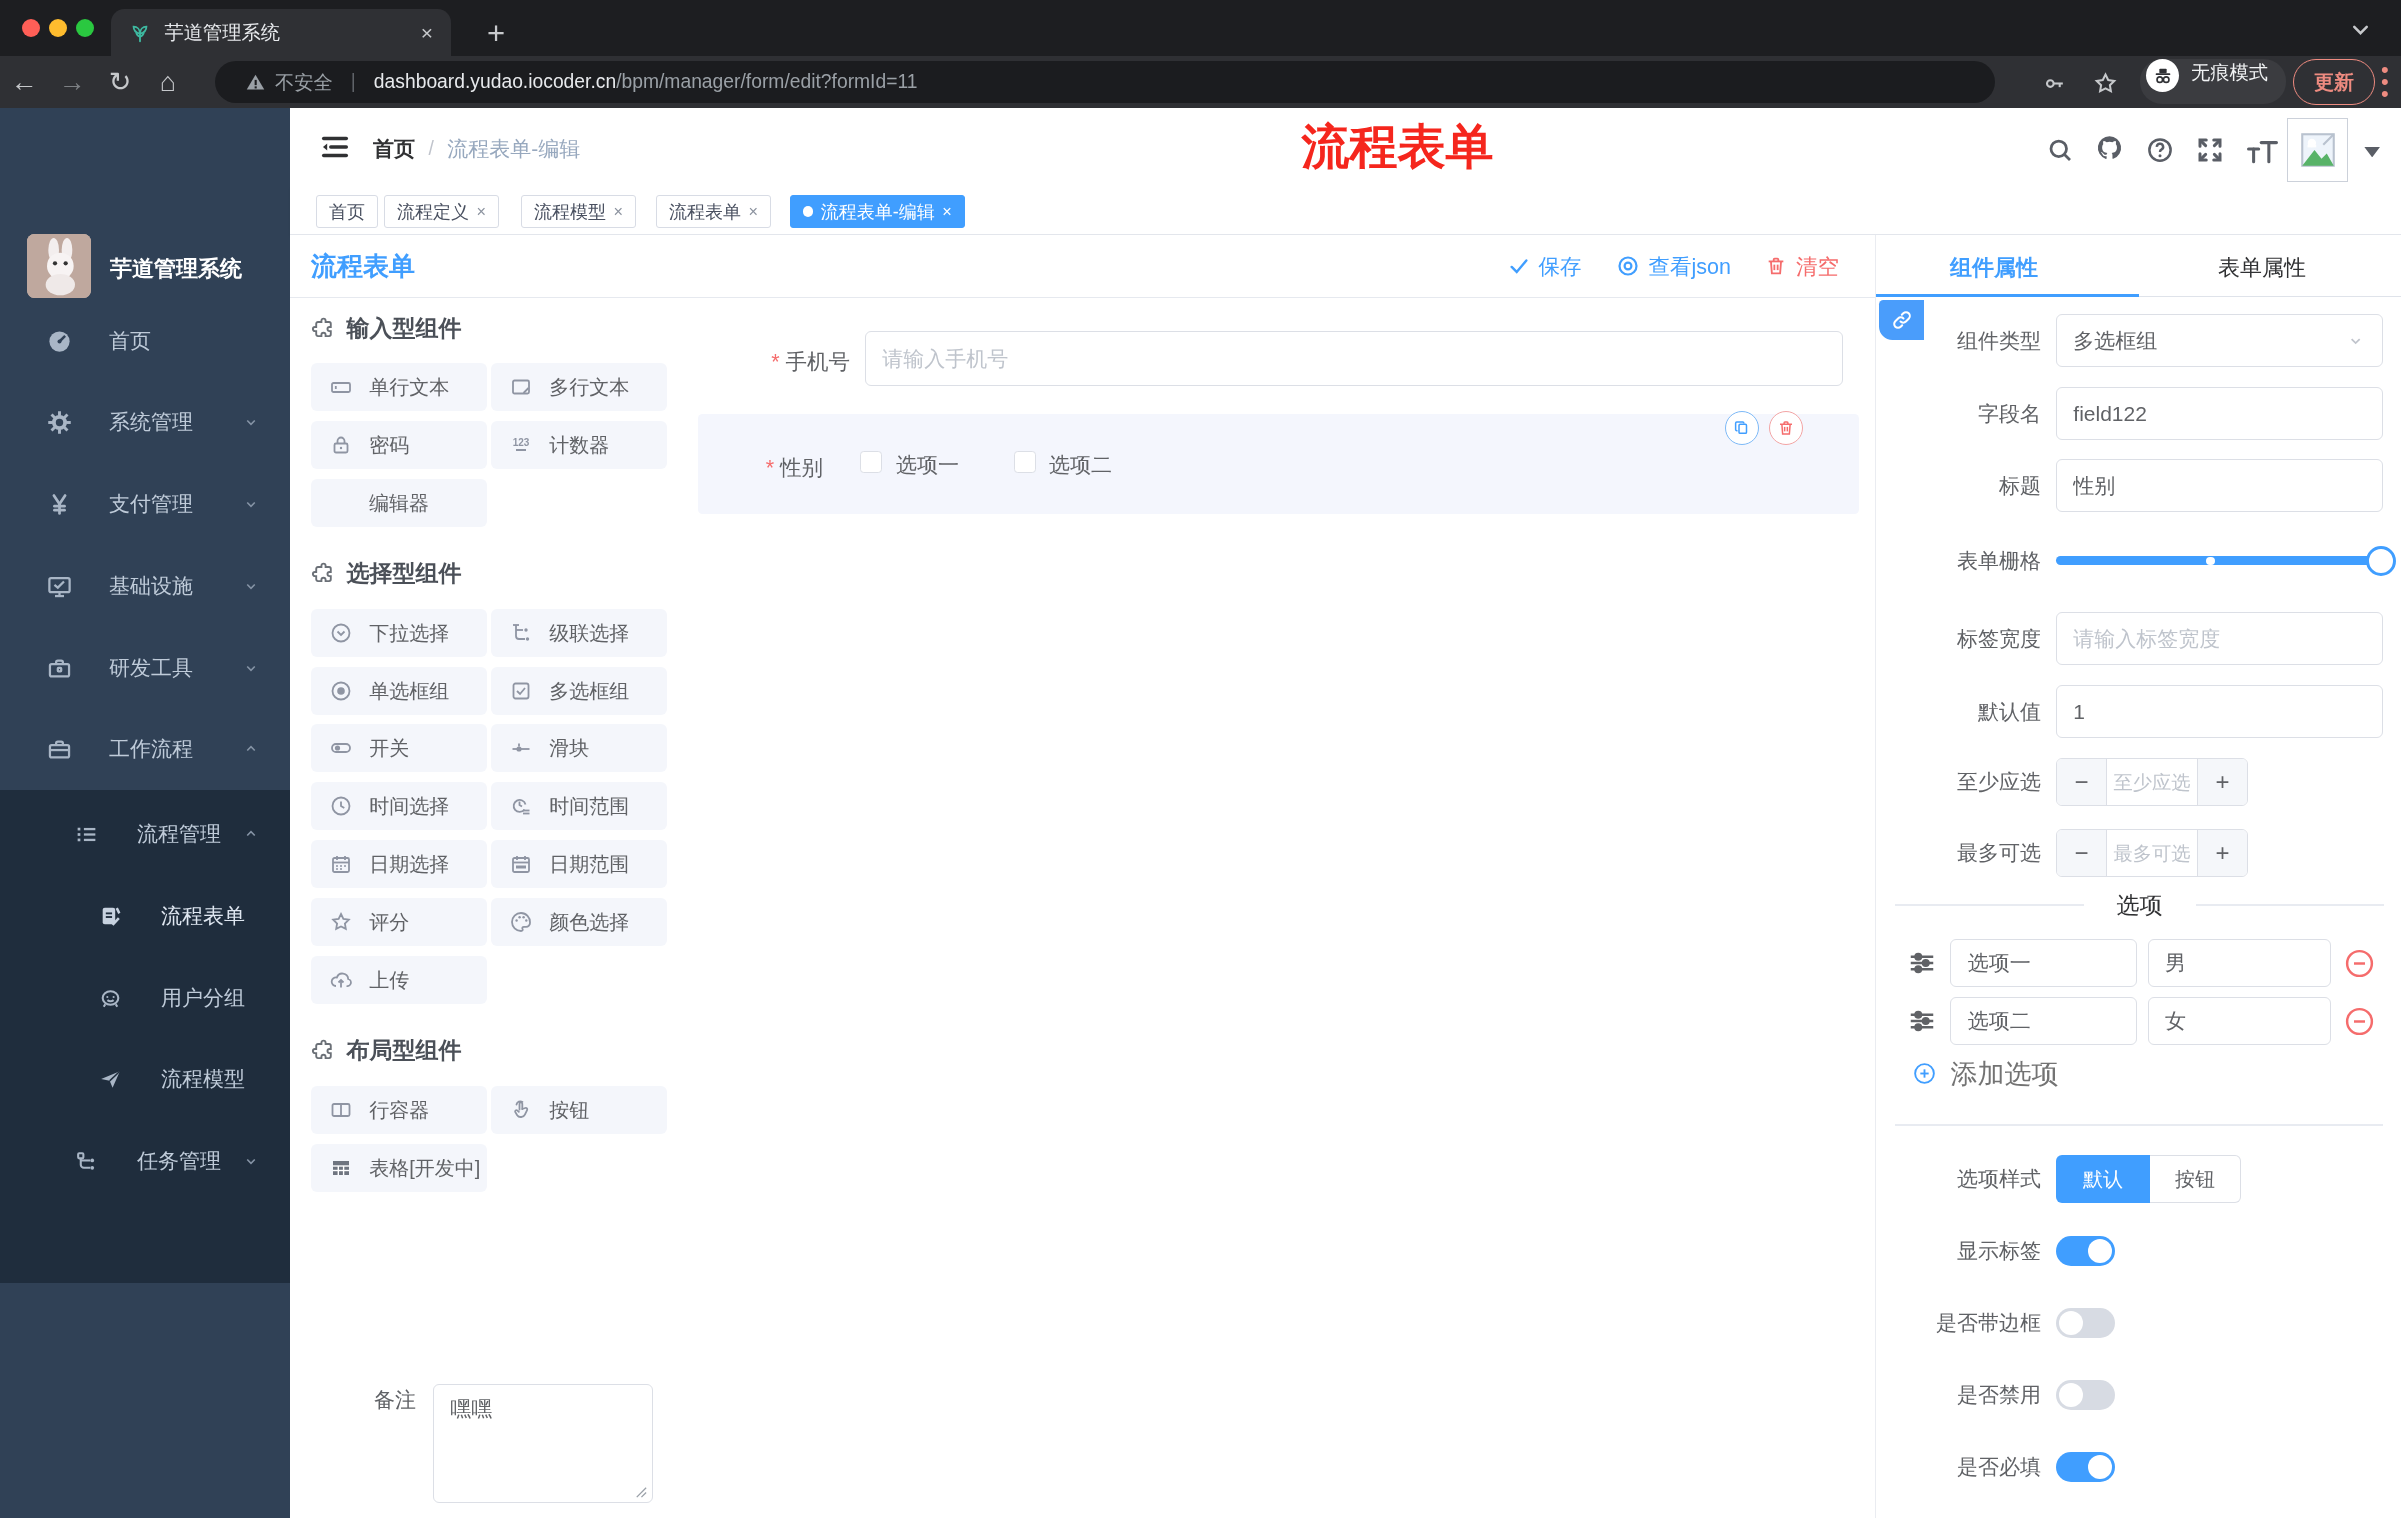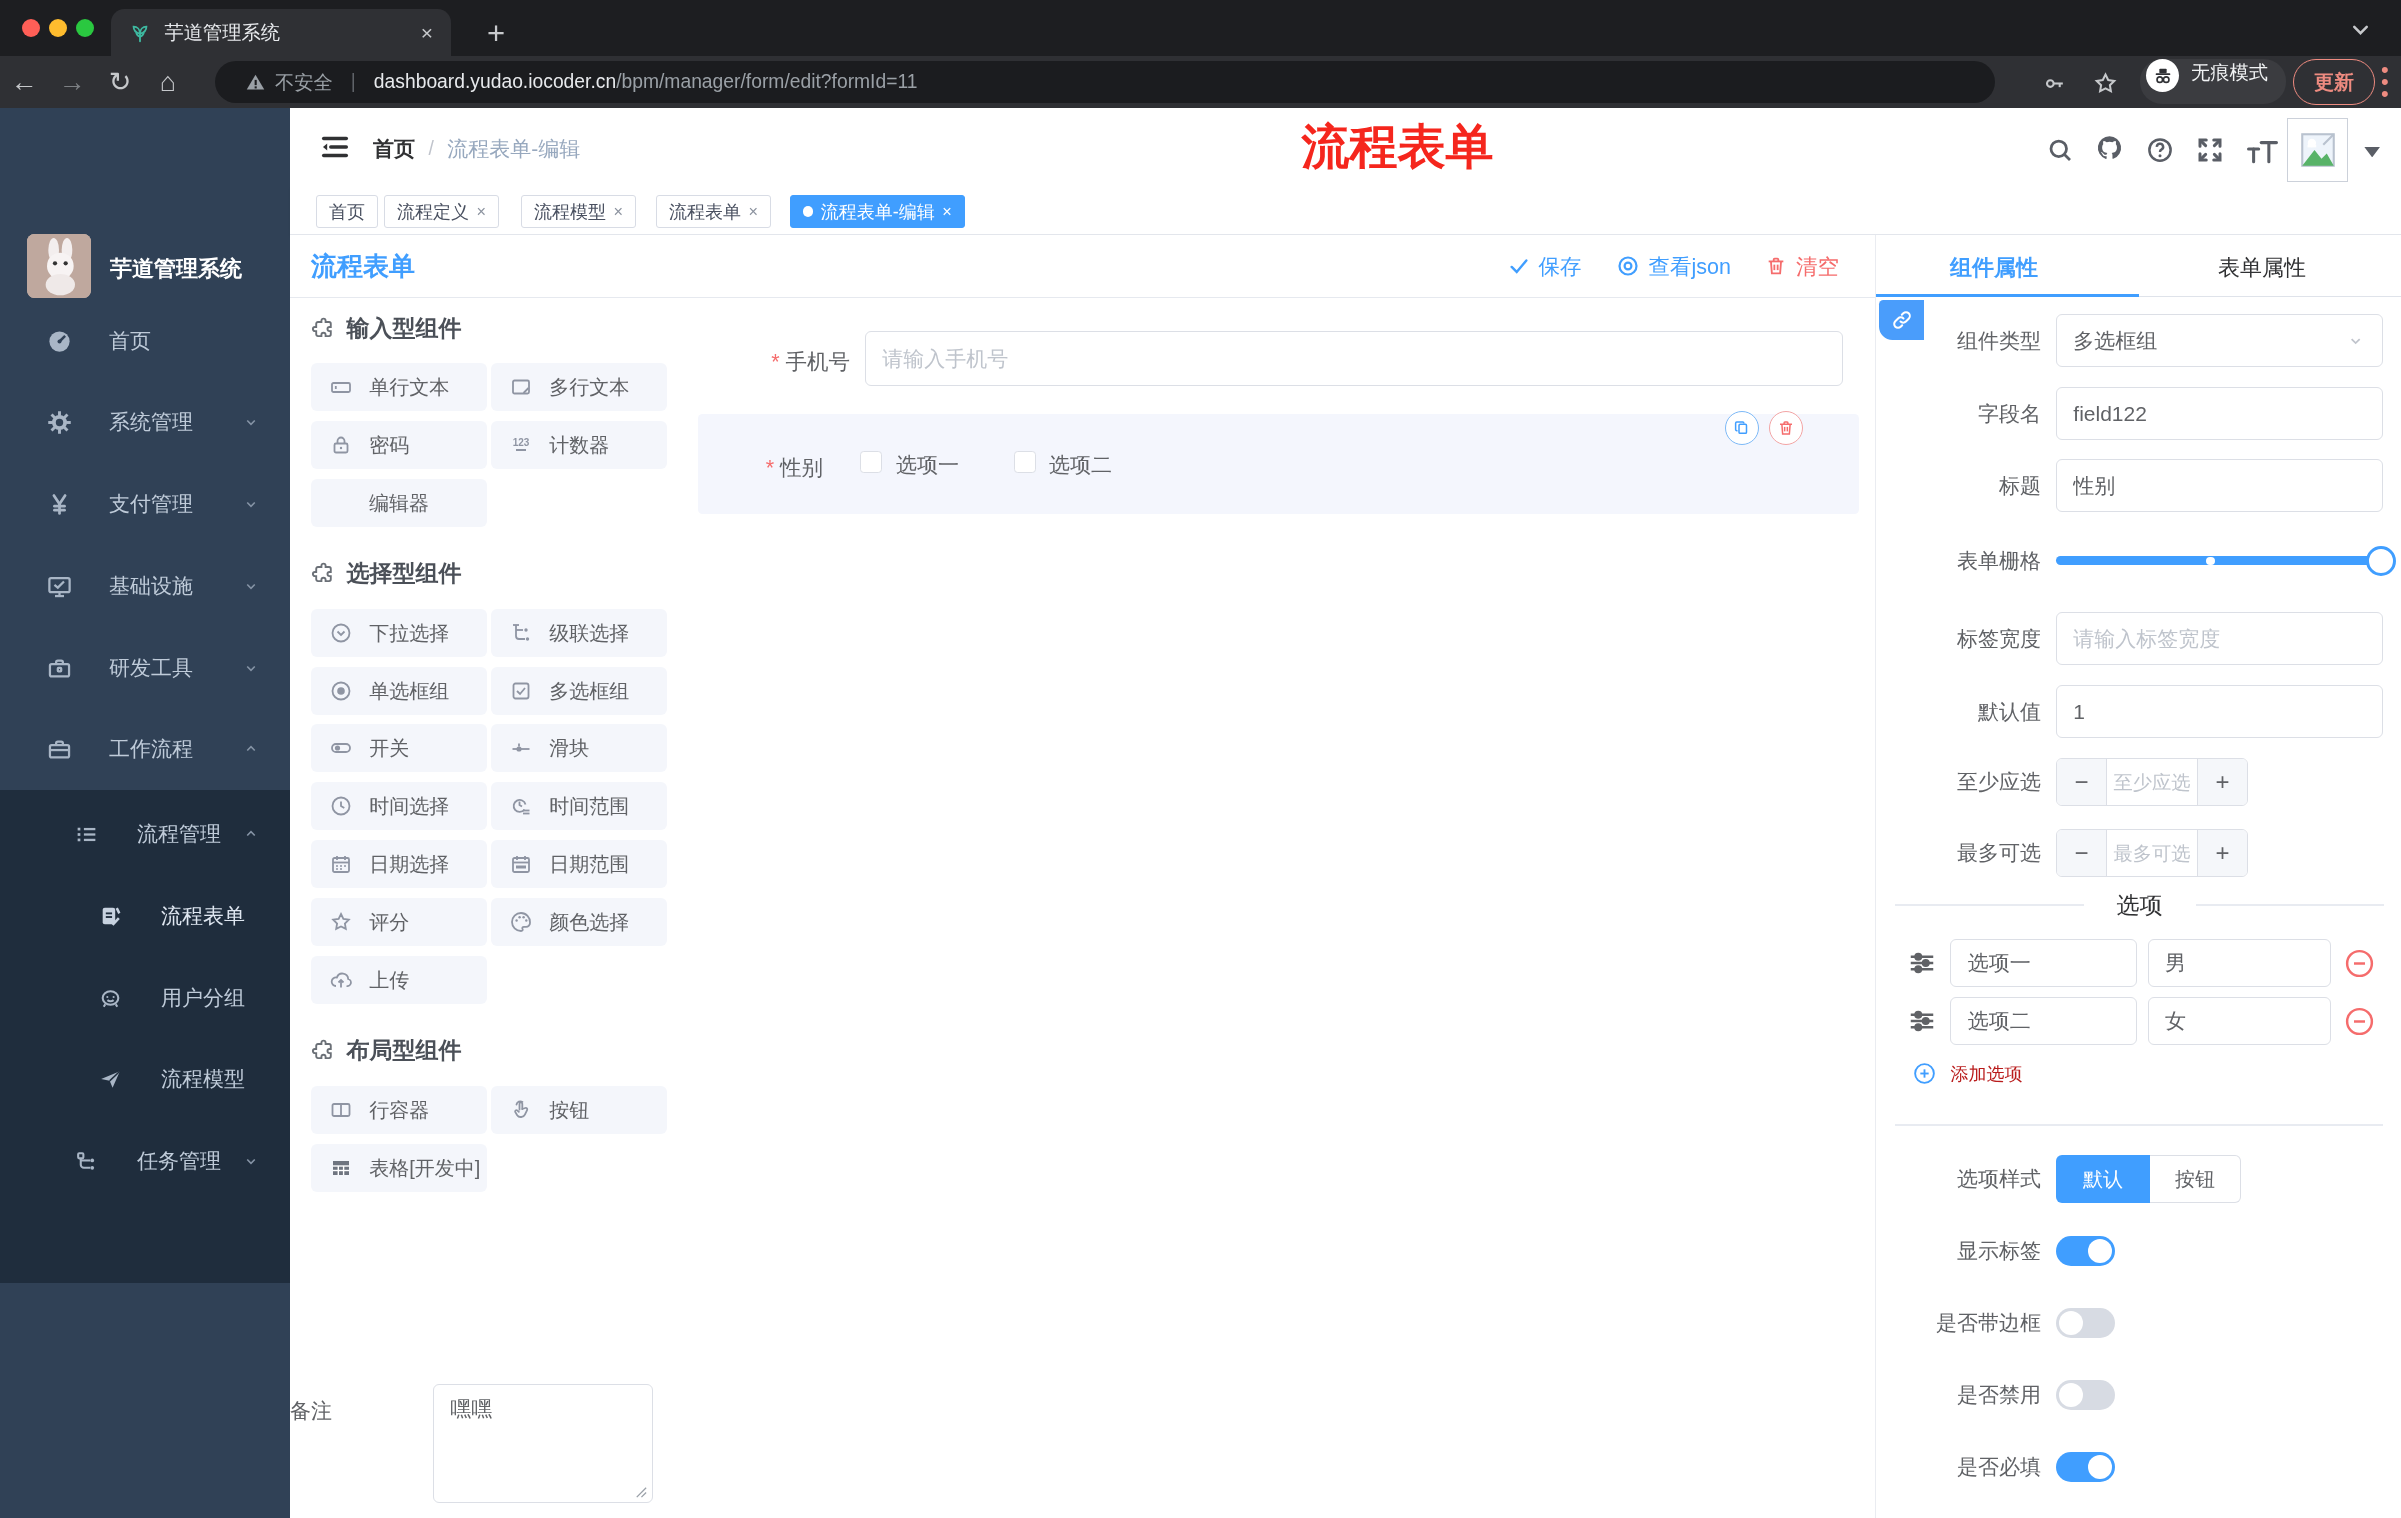--- a/index.html
+++ b/index.html
@@ -681,21 +681,21 @@
             <line x1="4" y1="14.5" x2="20" y2="14.5"></line>
             <line x1="9.3" y1="10" x2="9.3" y2="19"></line>
             <line x1="14.6" y1="10" x2="14.6" y2="19"></line>
           </g>
         </svg>
       </span>
       <span>表格[开发中]</span>
     </div>
 
   <div class="abs" style="left:0;top:1086px;width:372px">
-    <span class="fieldlabel abs" style="left:0;top:13px;width:126px;">备注</span>
+    <span class="fieldlabel abs" style="left:0;top:2px;width:126px;text-align:right">备注</span>
     <textarea class="el-input" style="position: absolute; left: 143px; top: 0px; width: 220px; height: 119px; resize: none; padding-top: 10.4px;">嘿嘿</textarea>
     <span class="abs" style="left:343px;top:100px">
         <svg width="15" height="15" viewBox="0 0 16 16" stroke="#9aa0a8" stroke-width="1.4">
           <line x1="4" y1="14" x2="14" y2="4"></line>
           <line x1="9" y1="14" x2="14" y2="9"></line>
         </svg>
       </span>
   </div>
 </div>
 
@@ -859,21 +859,21 @@
   </div>
 
   <div class="rp-row" style="top:819px;height:39px">
     <span style="margin-left:36px">
         <svg width="25" height="25" viewBox="0 0 24 24" fill="none" stroke="#409eff" stroke-width="1.8">
           <circle cx="12" cy="12" r="9"></circle>
           <line x1="8" y1="12" x2="16" y2="12"></line>
           <line x1="12" y1="8" x2="12" y2="16"></line>
         </svg>
       </span>
-    <span style="margin-left:13.4px;font-size:18px;color:#b91c1c">添加选项</span>
+    <span style="margin-left:13.4px;font-size:27px;color:#737373">添加选项</span>
   </div>
   <div class="abs divider-line" style="left:19.3px;top:889px;width:488px"></div>
 
   <div class="rp-row" style="top:920px;height:48px">
     <span class="rp-label">选项样式</span>
     <div class="row" style="margin-left:15px">
       <span style="width:94px;height:48px;background:#409eff;color:#fff;font-size:20px;display:flex;align-items:center;justify-content:center;border-radius:6px 0 0 6px">默认</span>
       <span style="width:91px;height:48px;border:1.5px solid #dcdfe6;border-left:none;color:#606266;font-size:20px;display:flex;align-items:center;justify-content:center;border-radius:0 6px 6px 0;background:#fff">按钮</span>
     </div>
   </div>

